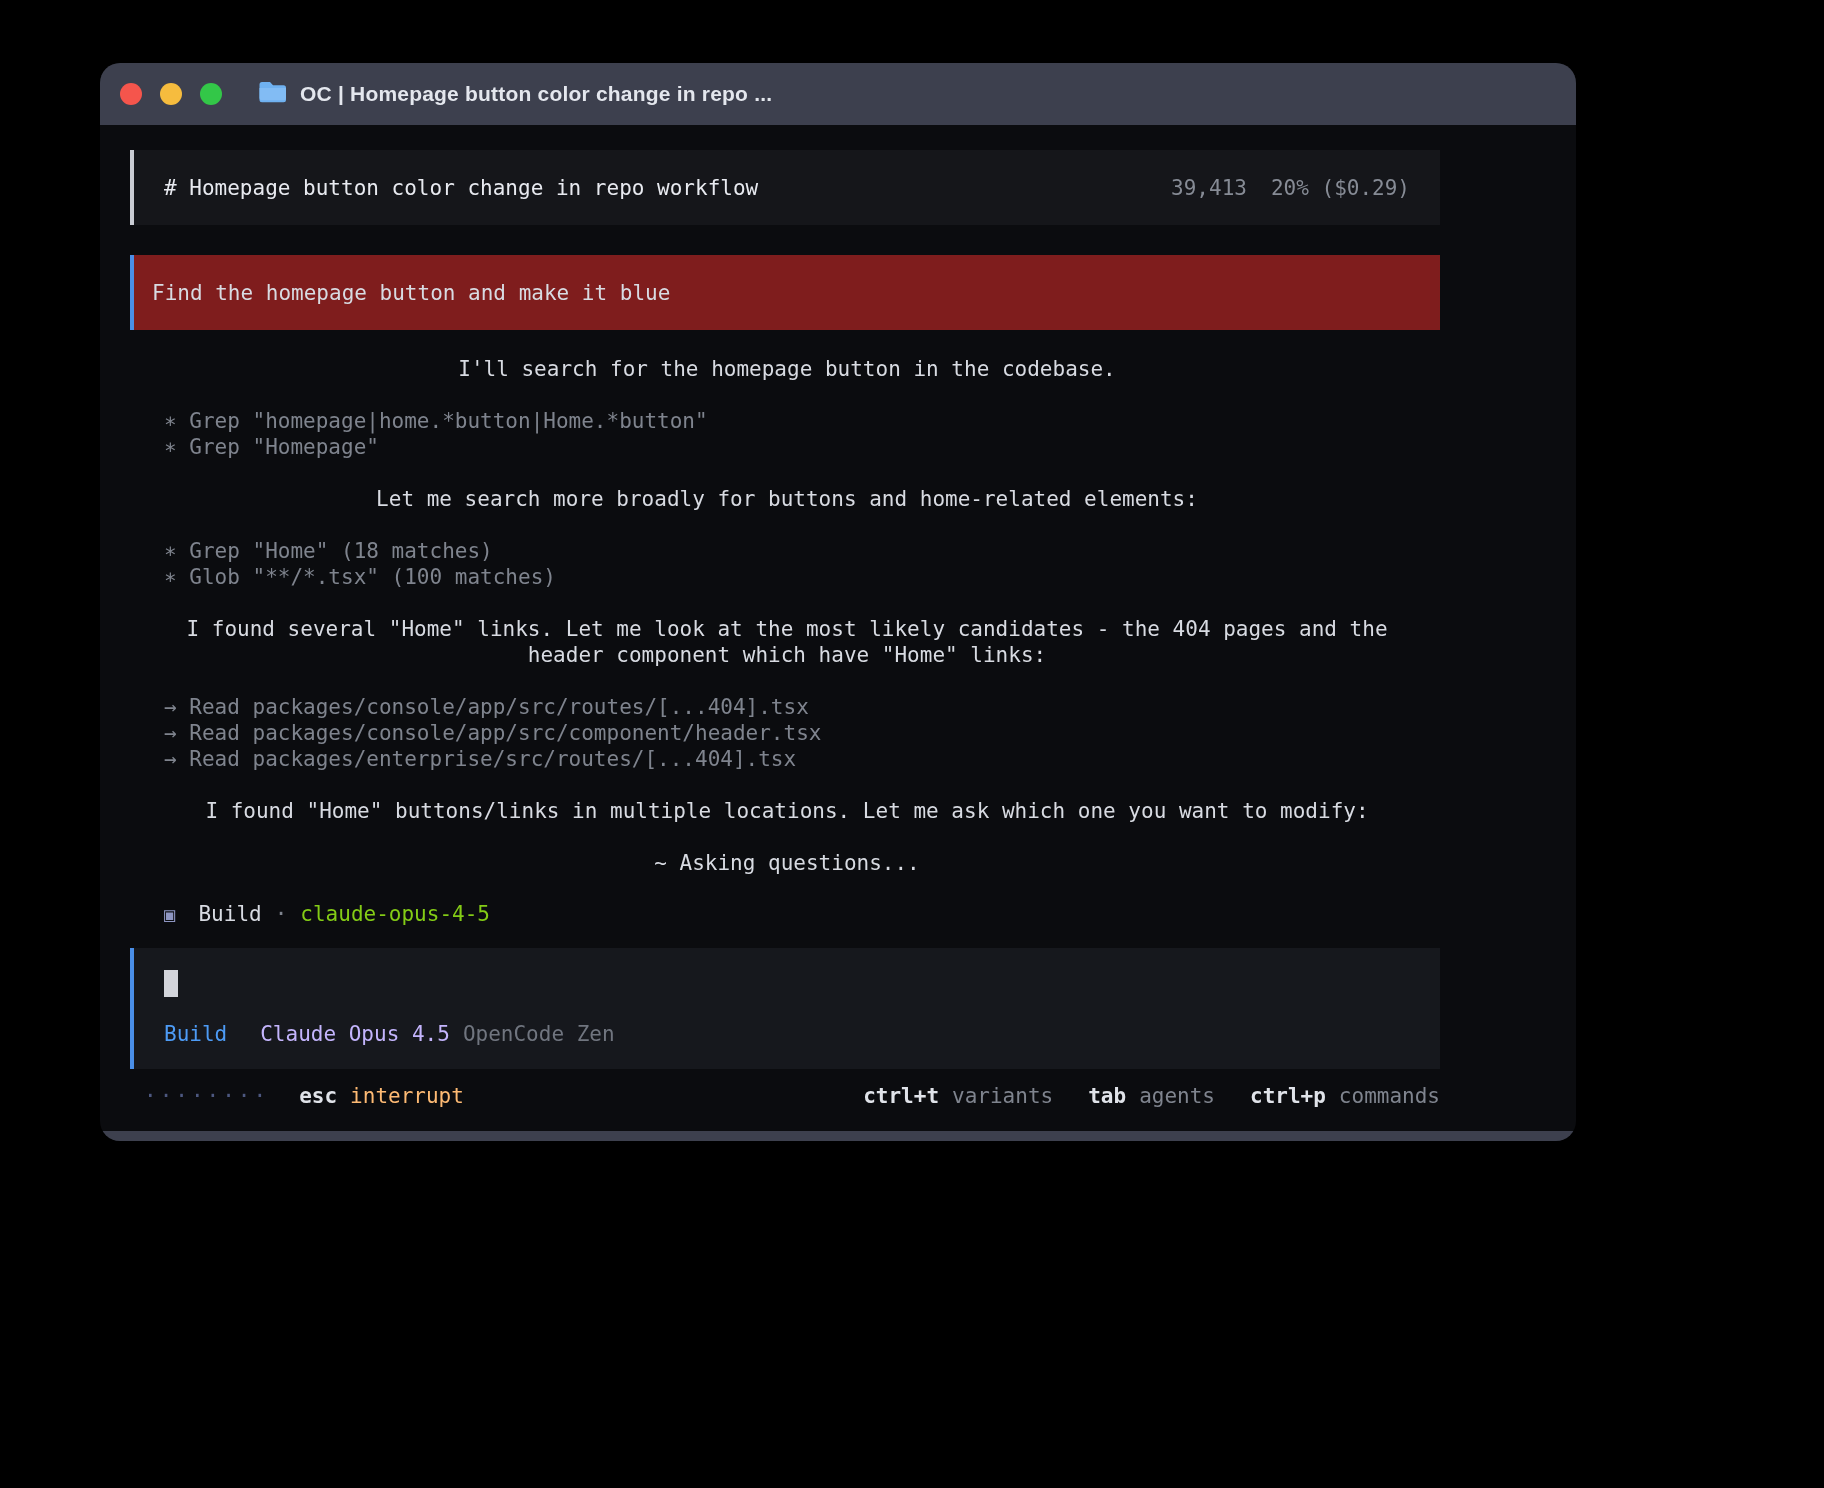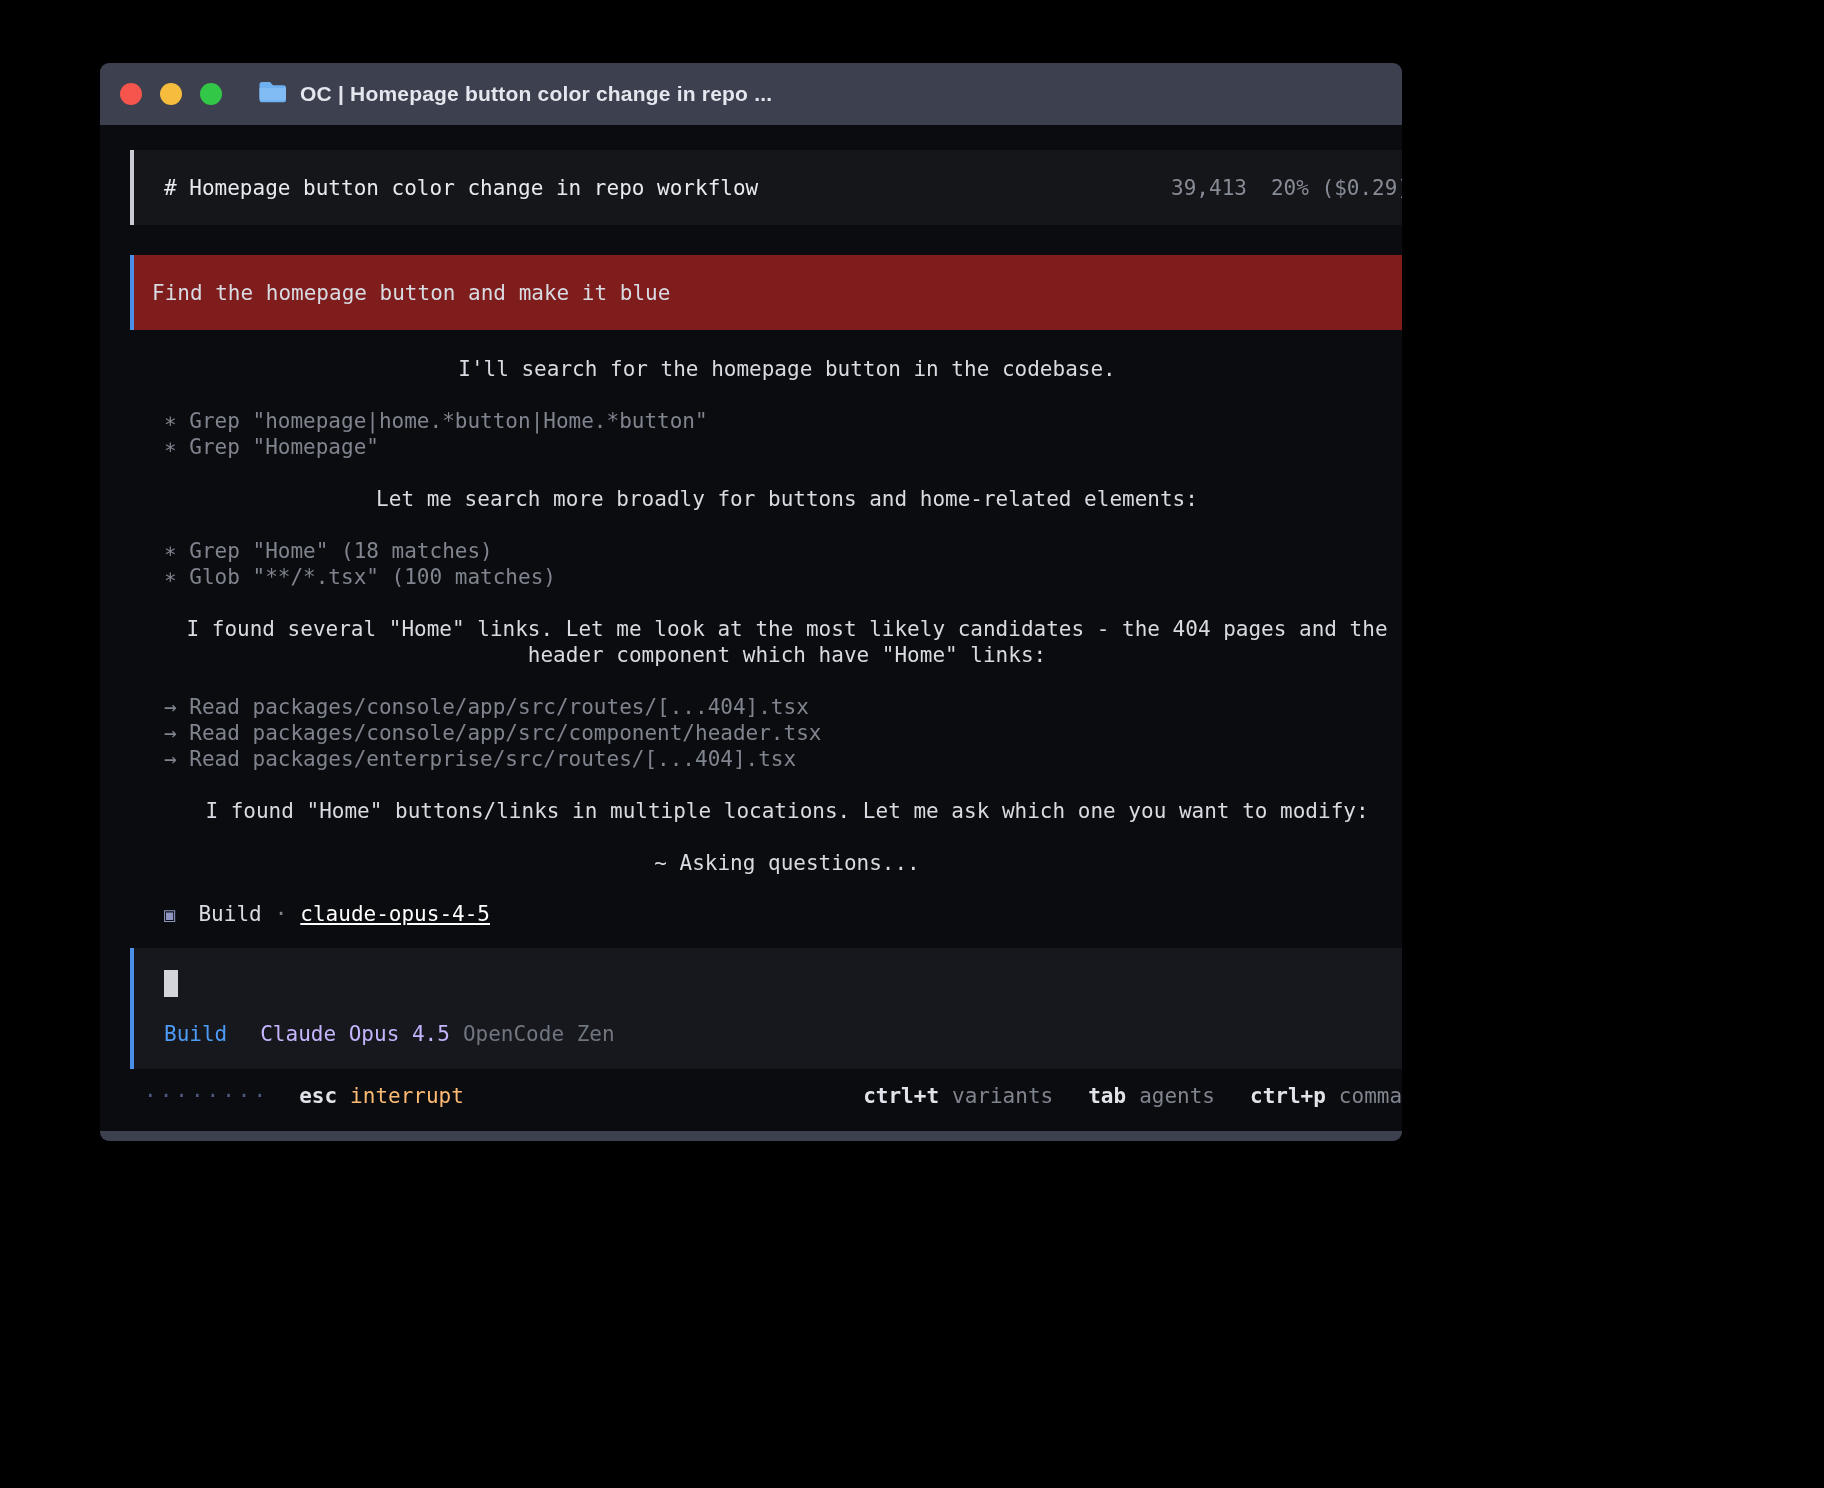--- a/index.html
+++ b/index.html
@@ -1,21 +1,21 @@
 <!DOCTYPE html>
 <html><head>
 <meta charset="utf-8">
 <style>
   * { margin:0; padding:0; box-sizing:border-box; }
   html,body { width:1824px; height:1488px; background:#000; overflow:hidden; }
   body { font-family:"DejaVu Sans Mono", monospace; font-size:21px; }
 
   .window {
-    position:absolute; left:100px; top:63px; width:1302px; height:1078px;
-    border-radius:9px; overflow:hidden; background:#0b0c0f;
+    position:absolute; left:100px; top:63px; width:1476px; height:1078px;
+    border-radius:20px; overflow:hidden; background:#0b0c0f;
     display:flex; flex-direction:column;
   }
 
   
   .titlebar {
     height:62px; background:#3d404e; flex:none;
     display:flex; align-items:center; padding:0 20px;
   }
   .lights { display:flex; gap:18px; align-items:center; }
   .light { width:22px; height:22px; border-radius:50%; display:inline-block; }
@@ -46,21 +46,21 @@
   }
 
   .conversation { width:1310px; padding:0 30px 0 34px; }
   .block { margin-top:26px; }
   .block .line { line-height:26px; white-space:pre-wrap; }
   .block.text { color:#d8dbe2;text-align:center; }
   .block.tool { color:#7f848e; }
   .block.agent { display:flex; align-items:center; color:#d8dbe2; }
   .agent-icon { color:#8e96c2; font-size:19px; margin-right:23px; }
   .agent-sep { color:#7f848e; margin:0 13px; }
-  .agent-model { color:#ffffff;text-decoration:underline; }
+  .agent-model { color:#84cc16; }
 
   .prompt-box {
     width:1310px; margin-top:22px; background:#16181d;
     border-left:4px solid #4a8fe8; padding:22px 30px;
   }
   .cursor-line { height:27px; }
   .cursor { display:inline-block; width:14px; height:27px; background:#d3d5db; }
   .prompt-status { margin-top:24px; line-height:26px; }
   .prompt-mode { color:#4d9bf5; }
   .prompt-model { color:#c4b5fd; margin-left:33px; }

